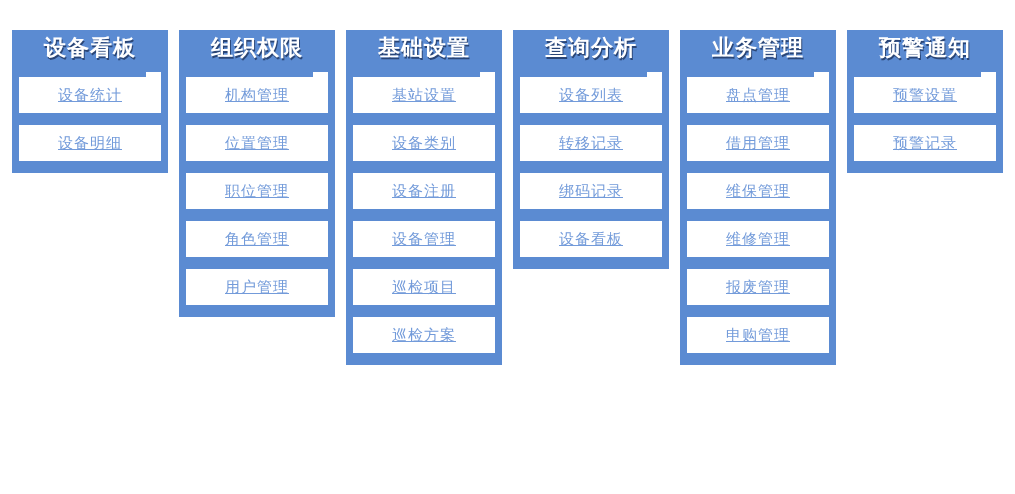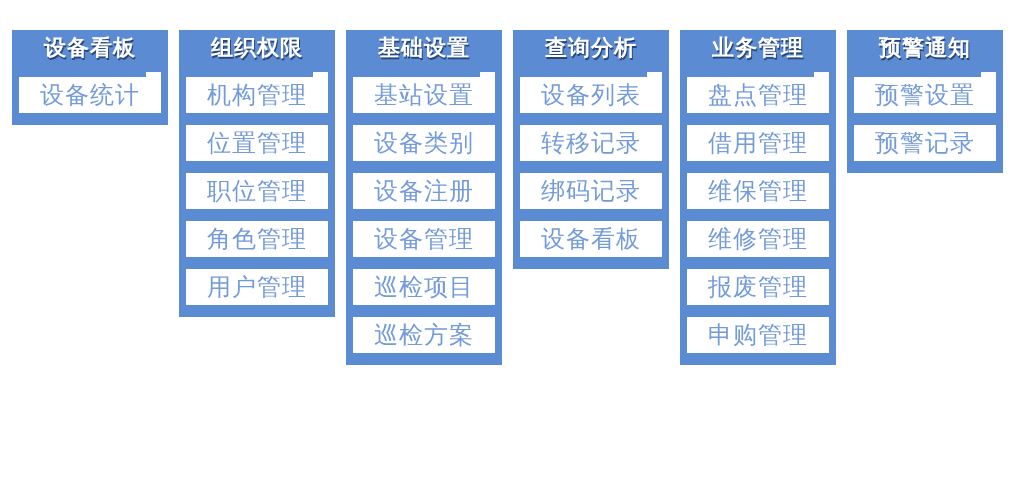--- a/index.html
+++ b/index.html
@@ -57,36 +57,38 @@
     flex-direction: column;
     gap: 12px;
   }
   .item {
     height: 36px;
     background: #ffffff;
     display: flex;
     align-items: center;
     justify-content: center;
     color: #739bda;
-    font-size: 24px;
+    font-size: 15px;
     letter-spacing: 1px;
     white-space: nowrap;
+    text-decoration: underline;
   }
 </style>
 </head>
 <body>
 
 <div class="canvas">
   <div class="columns">
 
     <section class="column">
       <header class="col-header">设备看板</header>
       <div class="notch"></div>
       <div class="col-items">
         <div class="item">设备统计</div>
+        <div class="item">设备明细</div>
       </div>
     </section>
 
     <section class="column">
       <header class="col-header">组织权限</header>
       <div class="notch"></div>
       <div class="col-items">
         <div class="item">机构管理</div>
         <div class="item">位置管理</div>
         <div class="item">职位管理</div>

